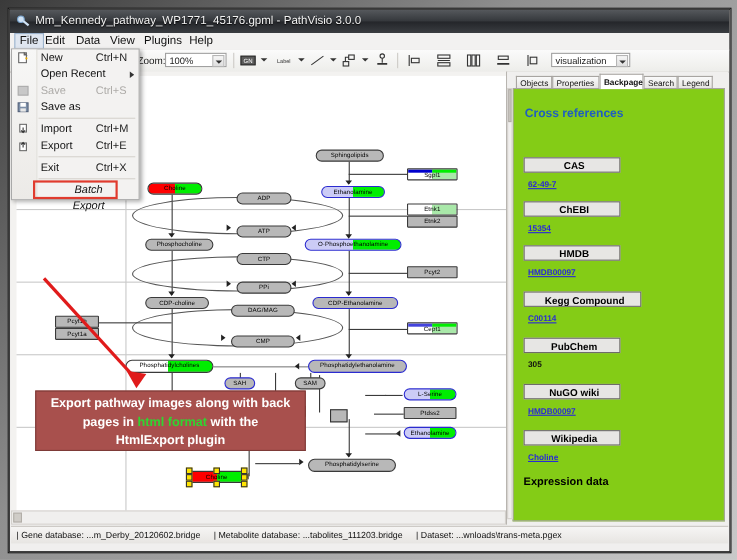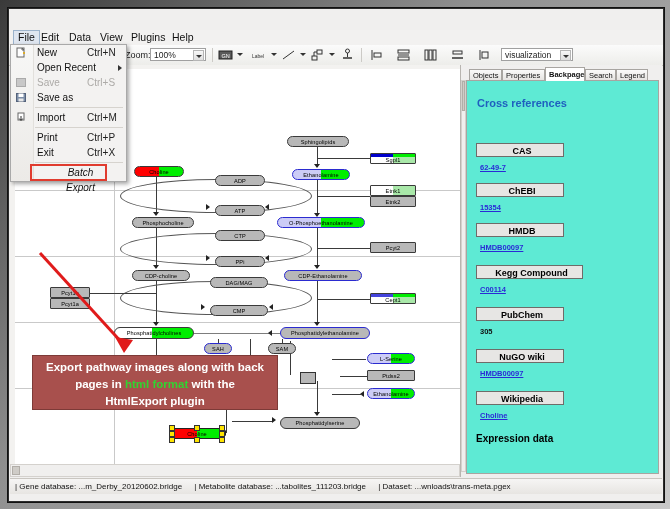--- a/index.html
+++ b/index.html
@@ -85,21 +85,21 @@
   #callout .grn{color:#31d431;margin-top:46px;}
   #arrowRed{position:absolute;z-index:29;}
 
   
   #side{position:absolute;left:452px;top:56px;width:201px;height:412px;background:#f0efee;}
   #sideTabs{position:absolute;left:5px;top:2px;width:196px;height:14px;}
   .stab{position:absolute;top:2px;height:12px;font-size:7.5px;line-height:12px;padding:0 3px;
       background:linear-gradient(180deg,#fafafa,#e4e2df);border:1px solid #a8a5a1;
       border-bottom:none;color:#111;box-sizing:border-box;}
   .stab.sel{top:0;height:14px;line-height:14px;background:#fff;font-weight:bold;z-index:3;}
-  #sideBody{position:absolute;left:5px;top:15px;width:191px;height:392px;background:#5eead4;
+  #sideBody{position:absolute;left:5px;top:15px;width:191px;height:392px;background:#84cc16;
       border:1px solid #a8a5a1;overflow:hidden;}
   #xrefTitle{position:absolute;left:10px;top:16px;font-size:11px;font-weight:bold;color:#1f5fbf;}
   .xrHdr{position:absolute;left:9px;width:88px;height:14px;background:#e7e6e4;
       border:1px solid #6e6c69;font-size:9px;font-weight:bold;color:#000;line-height:14px;
       padding-left:4px;box-sizing:border-box;text-align:center;}
   .xrVal{position:absolute;left:13px;font-size:7.5px;color:#2a2ad6;text-decoration:underline;
       font-weight:bold;}
   .xrVal.plain{color:#111;text-decoration:none;}
   #exprData{position:absolute;left:9px;font-size:10px;font-weight:bold;color:#000;}
 
@@ -114,20 +114,27 @@
   #statusbar .seg{padding:0 5px;}
 </style>
 </head>
 <body>
 
 <div id="frame">
   <div id="shadowEdge"></div>
 
   <div id="win">
 
+    <div id="titlebar">
+      <svg class="tIcon" viewBox="0 0 13 13">
+        <circle cx="4" cy="4.5" r="3" fill="#cfe2f5" stroke="#7aa5cf"></circle>
+        <path d="M6 6 L11 10" stroke="#cfe2f5" stroke-width="2" fill="none"></path>
+      </svg>
+      <div class="tText">Mm_Kennedy_pathway_WP1771_45176.gpml - PathVisio 3.0.0</div>
+    </div>
 
     <div id="menubar">
       <div class="mi active" style="left:4px">File</div>
       <div class="mi" style="left:28px">Edit</div>
       <div class="mi" style="left:56px">Data</div>
       <div class="mi" style="left:87px">View</div>
       <div class="mi" style="left:118px">Plugins</div>
       <div class="mi" style="left:159px">Help</div>
     </div>
 
@@ -523,27 +530,31 @@
 
       <div class="fmRow">
         <svg class="ico" viewBox="0 0 12 11">
           <rect x="3" y="1" width="6" height="7" fill="#fff" stroke="#666"></rect>
           <path d="M6 4 v4 M4.2 6.5 L6 8.5 L7.8 6.5" stroke="#333" fill="none"></path>
           </svg>
         <span class="lbl">Import</span>
         <span class="acc">Ctrl+M</span>
       </div>
 
+      <div class="fmRow">
+        <svg class="ico" viewBox="0 0 12 11">
+          <rect x="3" y="3" width="6" height="7" fill="#fff" stroke="#666"></rect>
+          <path d="M6 7 v-4 M4.2 4.5 L6 2.5 L7.8 4.5" stroke="#333" fill="none"></path>
+          </svg>
+        <span class="lbl">Export</span>
+        <span class="acc">Ctrl+E</span>
+      </div>
 
       <div class="fmSep"></div>
 
-      <div class="fmRow">
-        <span class="lbl">Print</span>
-        <span class="acc">Ctrl+P</span>
-      </div>
 
       <div class="fmRow">
         <span class="lbl">Exit</span>
         <span class="acc">Ctrl+X</span>
       </div>
 
       <div class="fmSep"></div>
 
       <div class="fmRow hl">
         <span class="lbl" style="left:24px">Batch Export</span>

